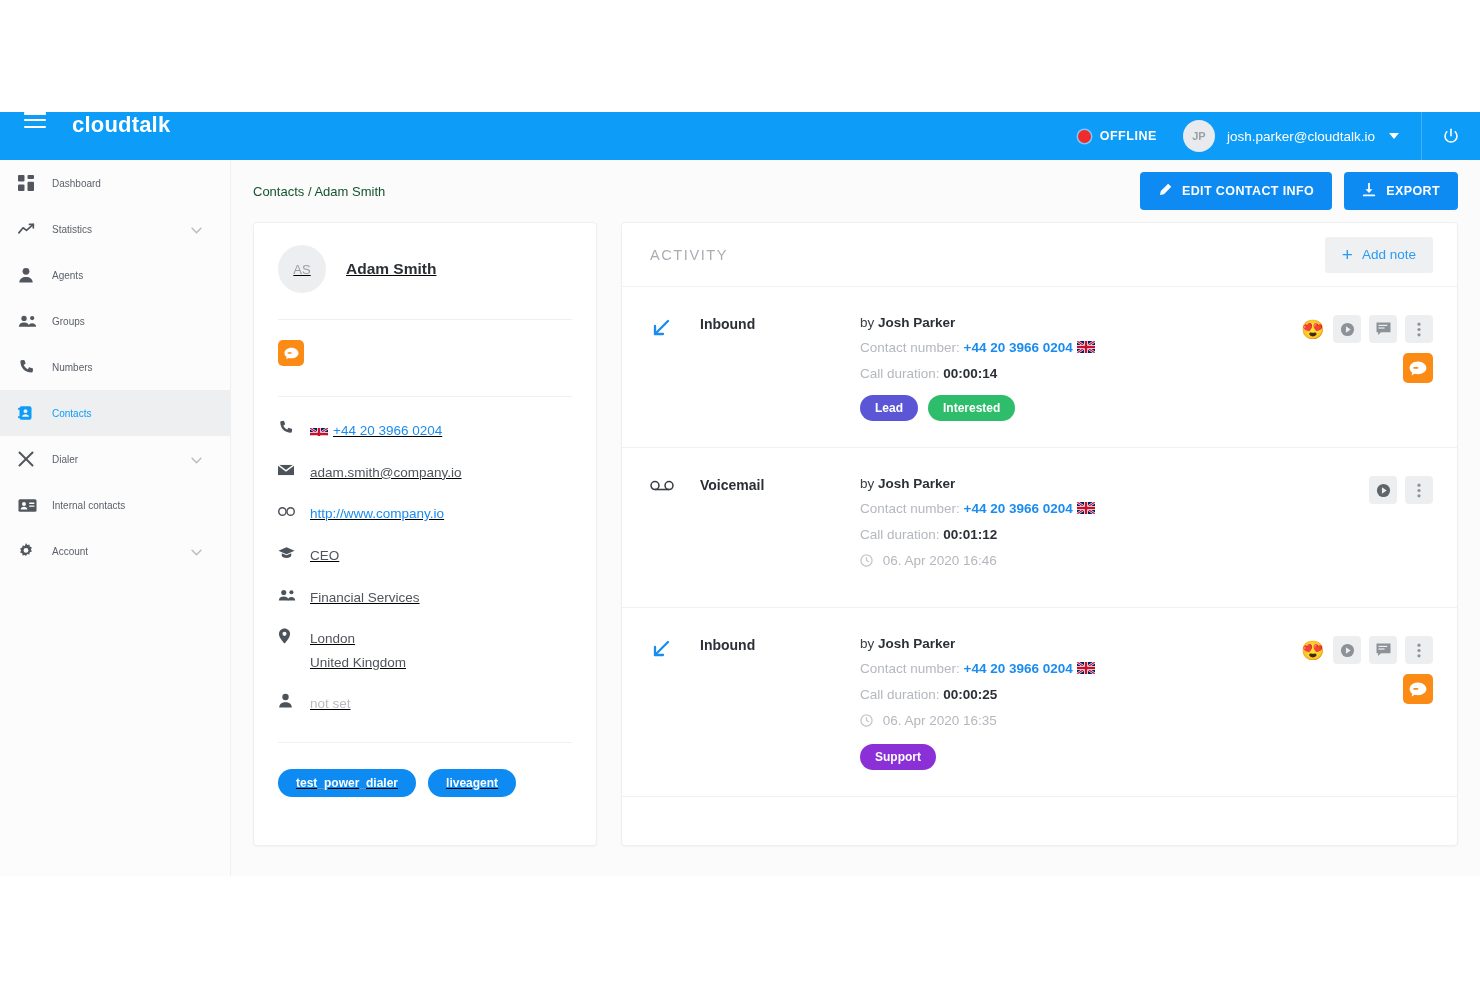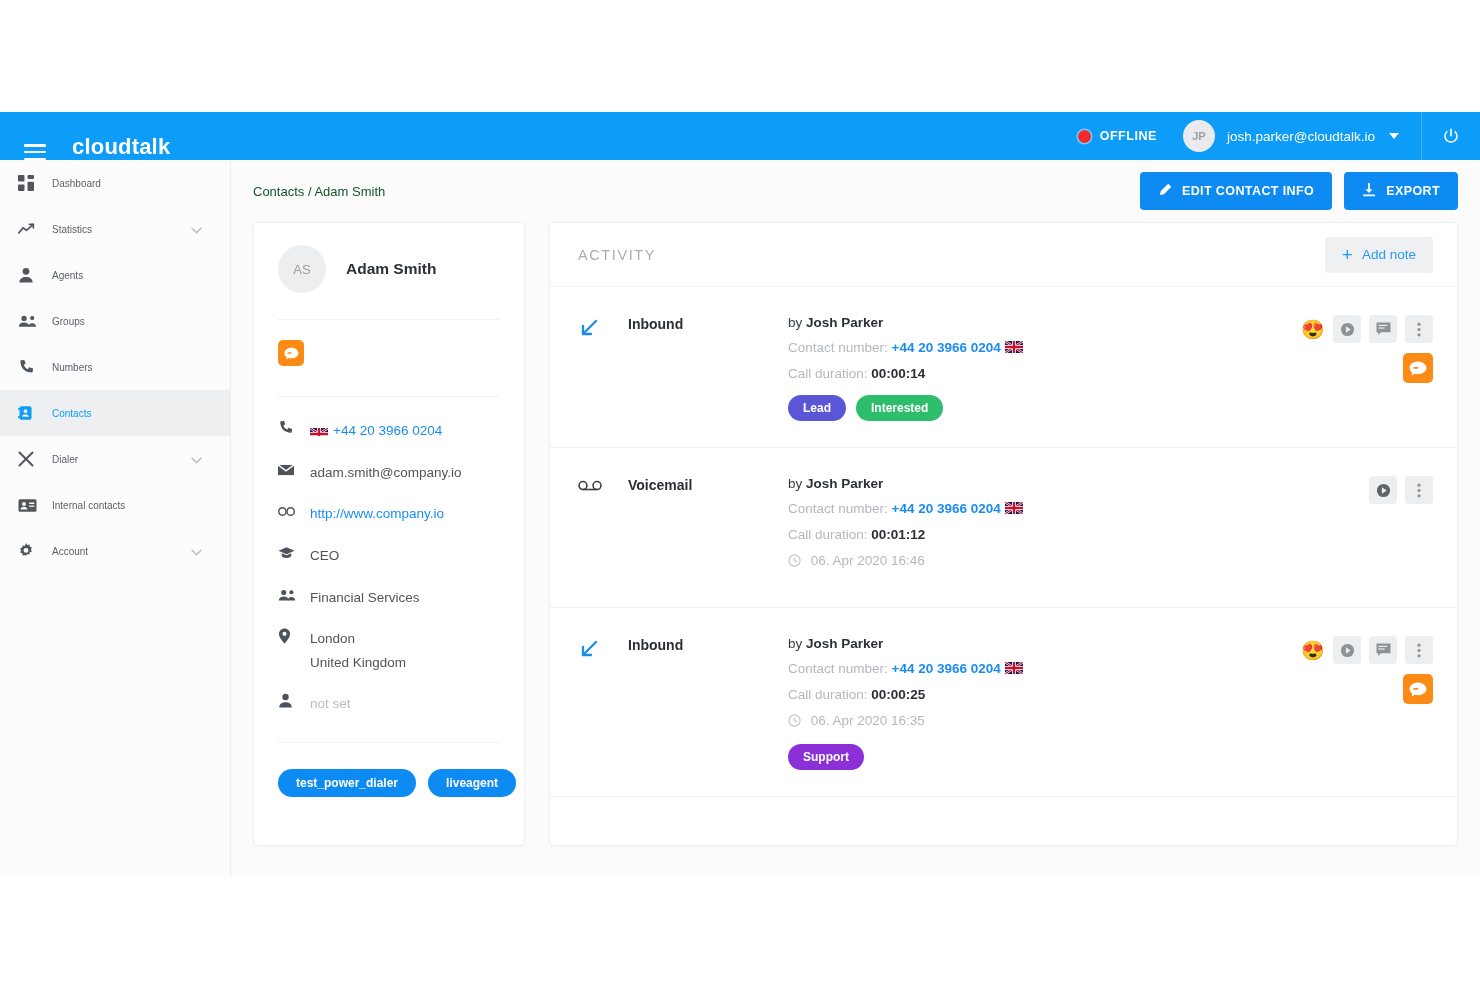--- a/index.html
+++ b/index.html
@@ -15,21 +15,21 @@
     width: 1480px; height: 764px;
     background: #fbfbfc;
     overflow: hidden;
   }
 
   
   .topbar {
     position: absolute; left: 0; top: 0;
     width: 1480px; height: 48px;
     background: #0d9cf7;
-    display: flex; align-items: flex-end;
+    display: flex; align-items: flex-start;
   }
   .hamburger {
     width: 22px; height: 16px;
     margin-left: 24px; margin-right: 26px;
     display: flex; flex-direction: column; justify-content: space-between;
     cursor: pointer;
   }
   .hamburger span { display: block; height: 2.5px; background: #fff; border-radius: 1px; }
   .brand {
     color: #ffffff; font-size: 22px; font-weight: 700; letter-spacing: 0.2px;
@@ -106,24 +106,25 @@
     border: none; border-radius: 4px; cursor: pointer;
     display: flex; align-items: center; gap: 10px;
     padding: 0 18px; font-size: 12.5px; font-weight: 700; letter-spacing: .4px;
     font-family: "Liberation Sans", sans-serif;
   }
 
   .columns { display: flex; gap: 24px; padding: 0 22px; }
 
   
   .contact-card {
-    width: 272px; background: #fff; border-radius: 4px;
+    width: 344px; background: #fff; border-radius: 4px;
     border: 1px solid #edeff2;
     box-shadow: 0 1px 2px rgba(17,24,39,.04);
     padding: 22px 24px 26px 24px;
+    text-decoration: underline;
   }
   .contact-head { display: flex; align-items: center; gap: 20px; }
   .avatar-lg {
     width: 48px; height: 48px; border-radius: 50%;
     background: #eceef0; color: #9aa0a6;
     display: flex; align-items: center; justify-content: center;
     font-size: 13px; font-weight: 400;
   }
   .contact-name { font-size: 15.5px; font-weight: 700; color: #2b2f36; }
   .card-sep { height: 1px; background: #eef0f2; margin: 26px 0 0 0; }

